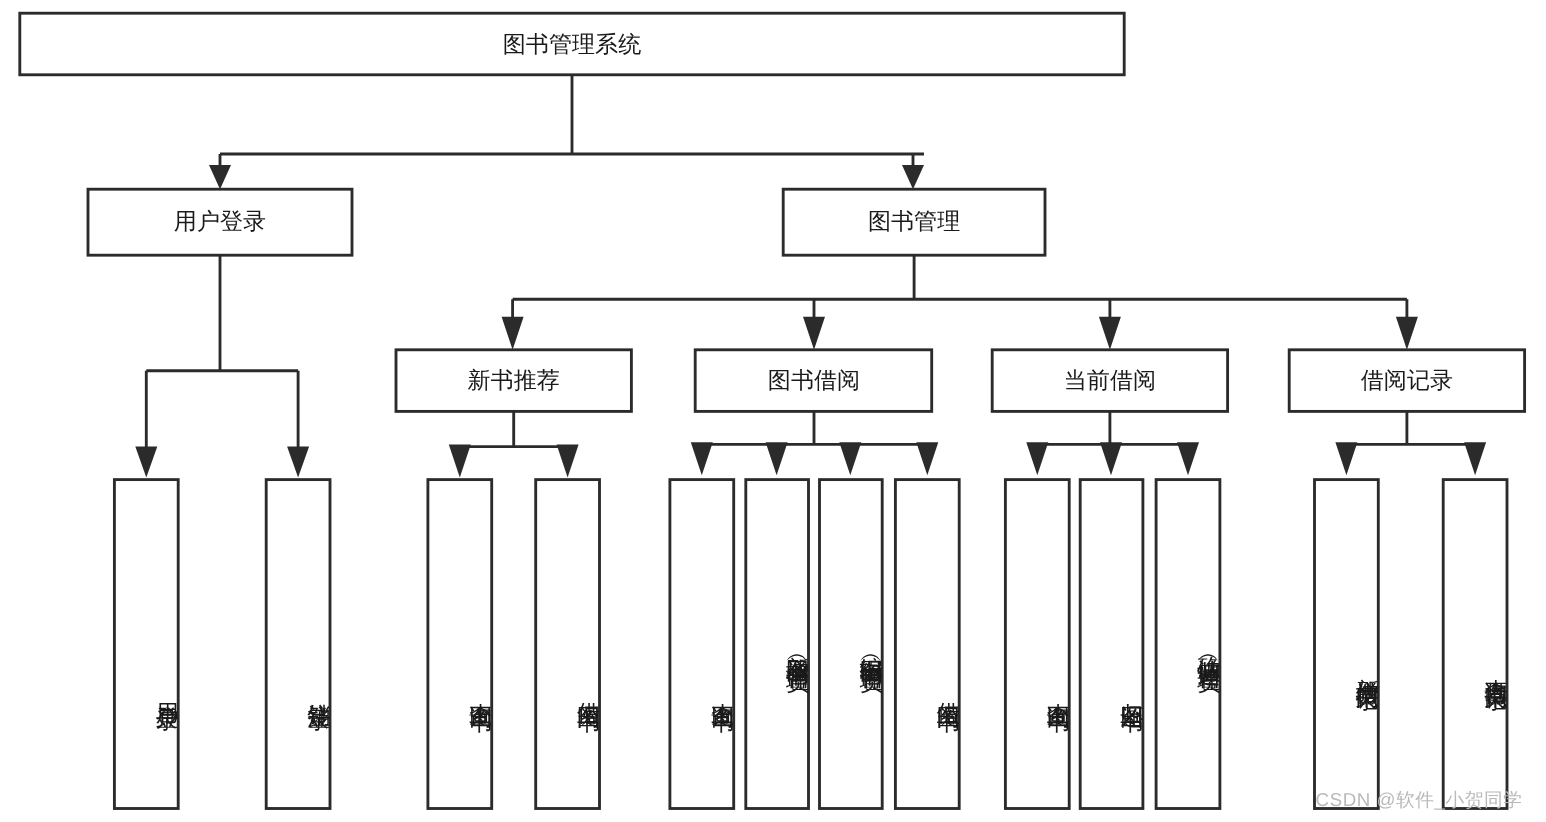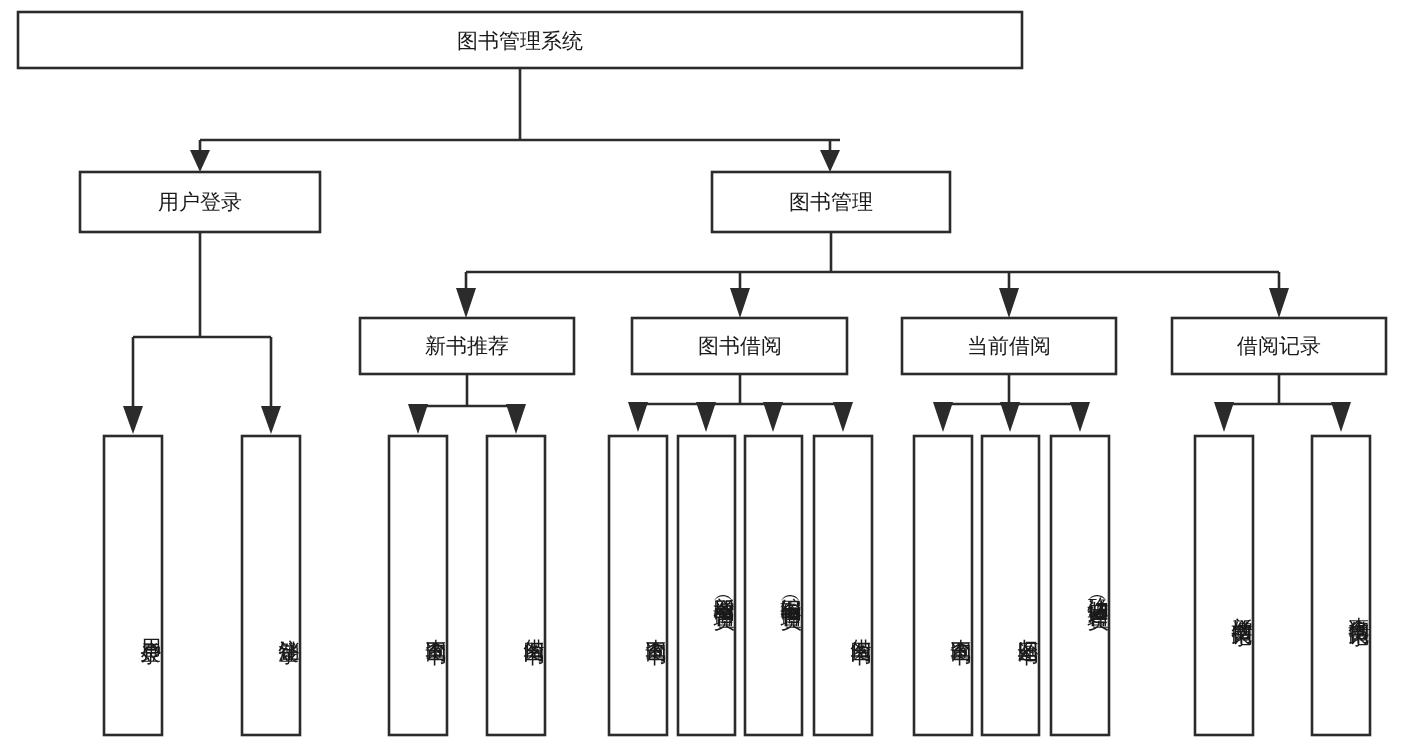--- a/index.html
+++ b/index.html
@@ -188,14 +188,15 @@
   <div class="node-label-v" style="left:914px; top:516px; width:58px; height:220px;">查询图书</div>
 
   <div class="node-label-v" style="left:982px; top:516px; width:57px; height:220px;">归还图书</div>
 
   <div class="node-label-v" style="left:1051px; top:444px; width:58px; height:290px;">确认归还（管理员）</div>
 
   <div class="node-label-v" style="left:1195px; top:478px; width:58px; height:256px;">新增借阅记录</div>
 
   <div class="node-label-v" style="left:1312px; top:478px; width:58px; height:256px;">查询借阅记录</div>
 
+  <div class="watermark" style="left:1196px; top:716px;">CSDN @软件_小贺同学</div>
 
 </div>
 
 </body></html>

